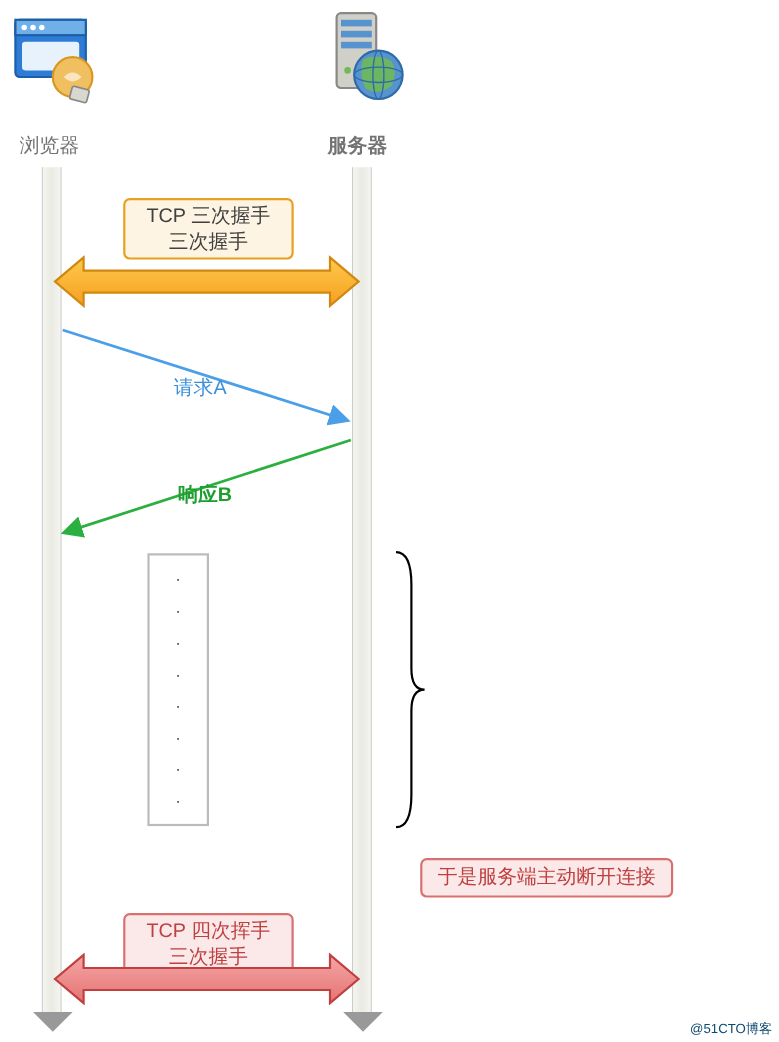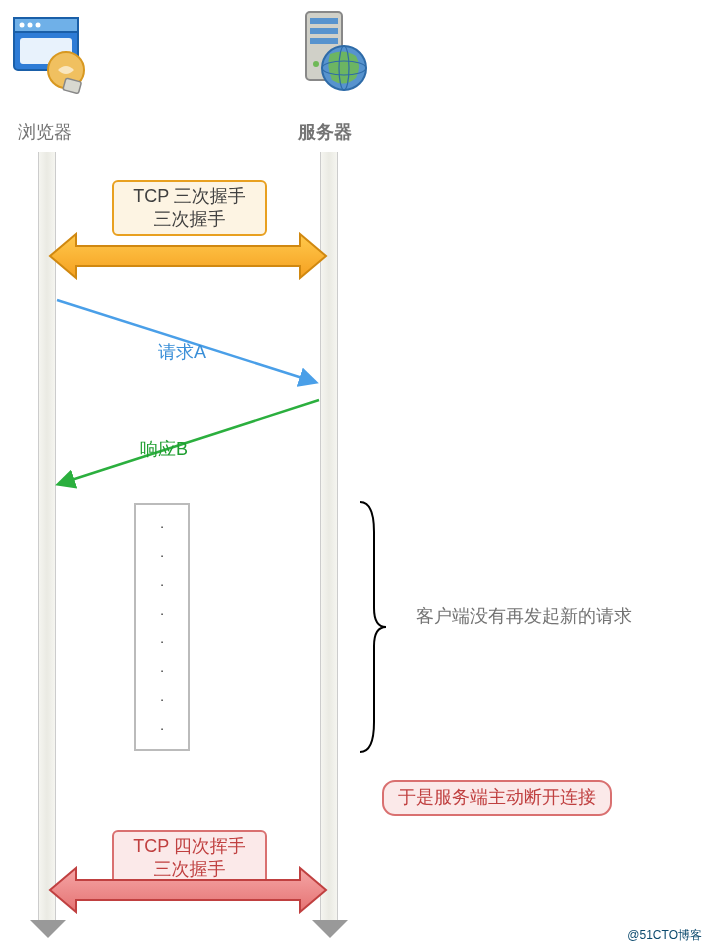--- a/index.html
+++ b/index.html
@@ -139,42 +139,41 @@
 <div class="label" style="left:158px; top:340px; color:#3A8FD8;">请求A</div>
 
 <svg class="overlay" style="left:53px; top:396px;" width="270" height="94">
   <defs>
     <marker id="ag" viewBox="0 0 10 10" refX="8" refY="5" markerWidth="8" markerHeight="8" orient="auto">
       <path d="M0 0 L10 5 L0 10 Z" fill="#2BAF3E"></path>
     </marker>
   </defs>
   <line x1="266" y1="4" x2="6" y2="88" stroke="#2BAF3E" stroke-width="2.5" marker-end="url(#ag)"></line>
 </svg>
-<div class="label" style="left:140px; top:437px; color:#1E9E30;">响应B</div>
+<div class="label" style="left:162px; top:437px; color:#1E9E30;font-weight:bold;">响应B</div>
 
 <div class="dots-box" style="left:134px; top:503px;">
   <span>·</span>
     <span>·</span>
     <span>·</span>
     <span>·</span>
     <span>·</span>
     <span>·</span>
     <span>·</span>
     <span>·</span>
 </div>
 
 <svg class="overlay" style="left:354px; top:498px;" width="36" height="258">
   <path d="M6 4 Q20 4 20 34 L20 110 Q20 129 32 129 Q20 129 20 148 L20 224 Q20 254 6 254" fill="none" stroke="#000" stroke-width="2"></path>
 </svg>
 
 <div class="label" style="left:416px; top:604px; text-align:center;">
-  <div>客户端没有再发起新的请求</div>
 </div>
 
-<div class="box box-red" style="left:382px; top:780px; width:230px; height:36px;border-radius:13px;">
+<div class="box box-red" style="left:382px; top:780px; width:230px; height:36px;">
   <span>于是服务端主动断开连接</span>
 </div>
 
 <div class="box box-red" style="left:112px; top:814px; width:155px; height:56px;margin-top:16px;">
   <span>TCP 四次挥手</span>
   <span>三次握手</span>
 </div>
 
 <svg class="overlay" style="left:48px; top:866px;" width="280" height="48">
   <defs>

